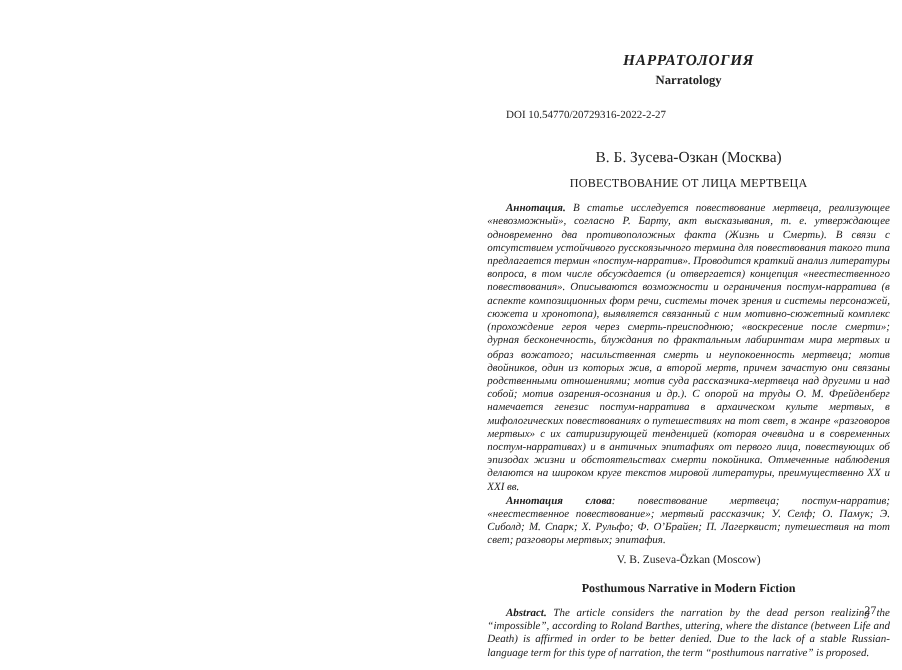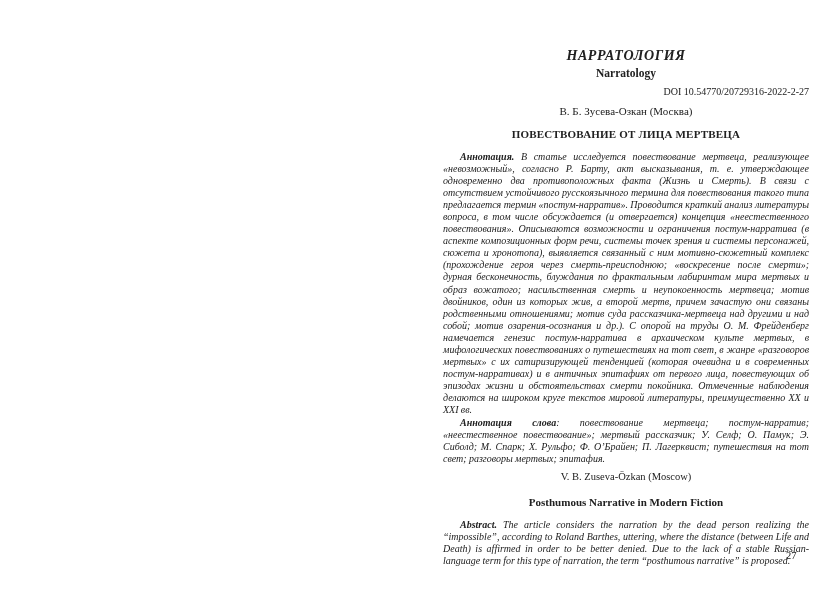--- a/index.html
+++ b/index.html
@@ -28,33 +28,32 @@
   .rubric-en {
     font-size:11.5px;
     font-weight:bold;
     text-align:center;
     margin-top:3px;
     line-height:13px;
   }
   .doi-line {
     font-size:10px;
     padding-left:17px;
-    margin-top:6px;
+    margin-top:19px;
     line-height:11.5px;
-    text-align:right;
   }
   .author-ru {
-    font-size:11px;
+    font-size:14px;
     text-align:center;
-    margin-top:7px;
+    margin-top:27px;
     line-height:12px;
   }
   .article-title-ru {
     font-size:11px;
-    font-weight:bold;
+    font-weight:normal;
     text-align:center;
     margin-top:11px;
     line-height:13px;
     letter-spacing:0.2px;
   }
   .article-title-ru span { display:block; }
   .para {
     font-size:10px;
     line-height:12.1px;
     text-align:justify;

